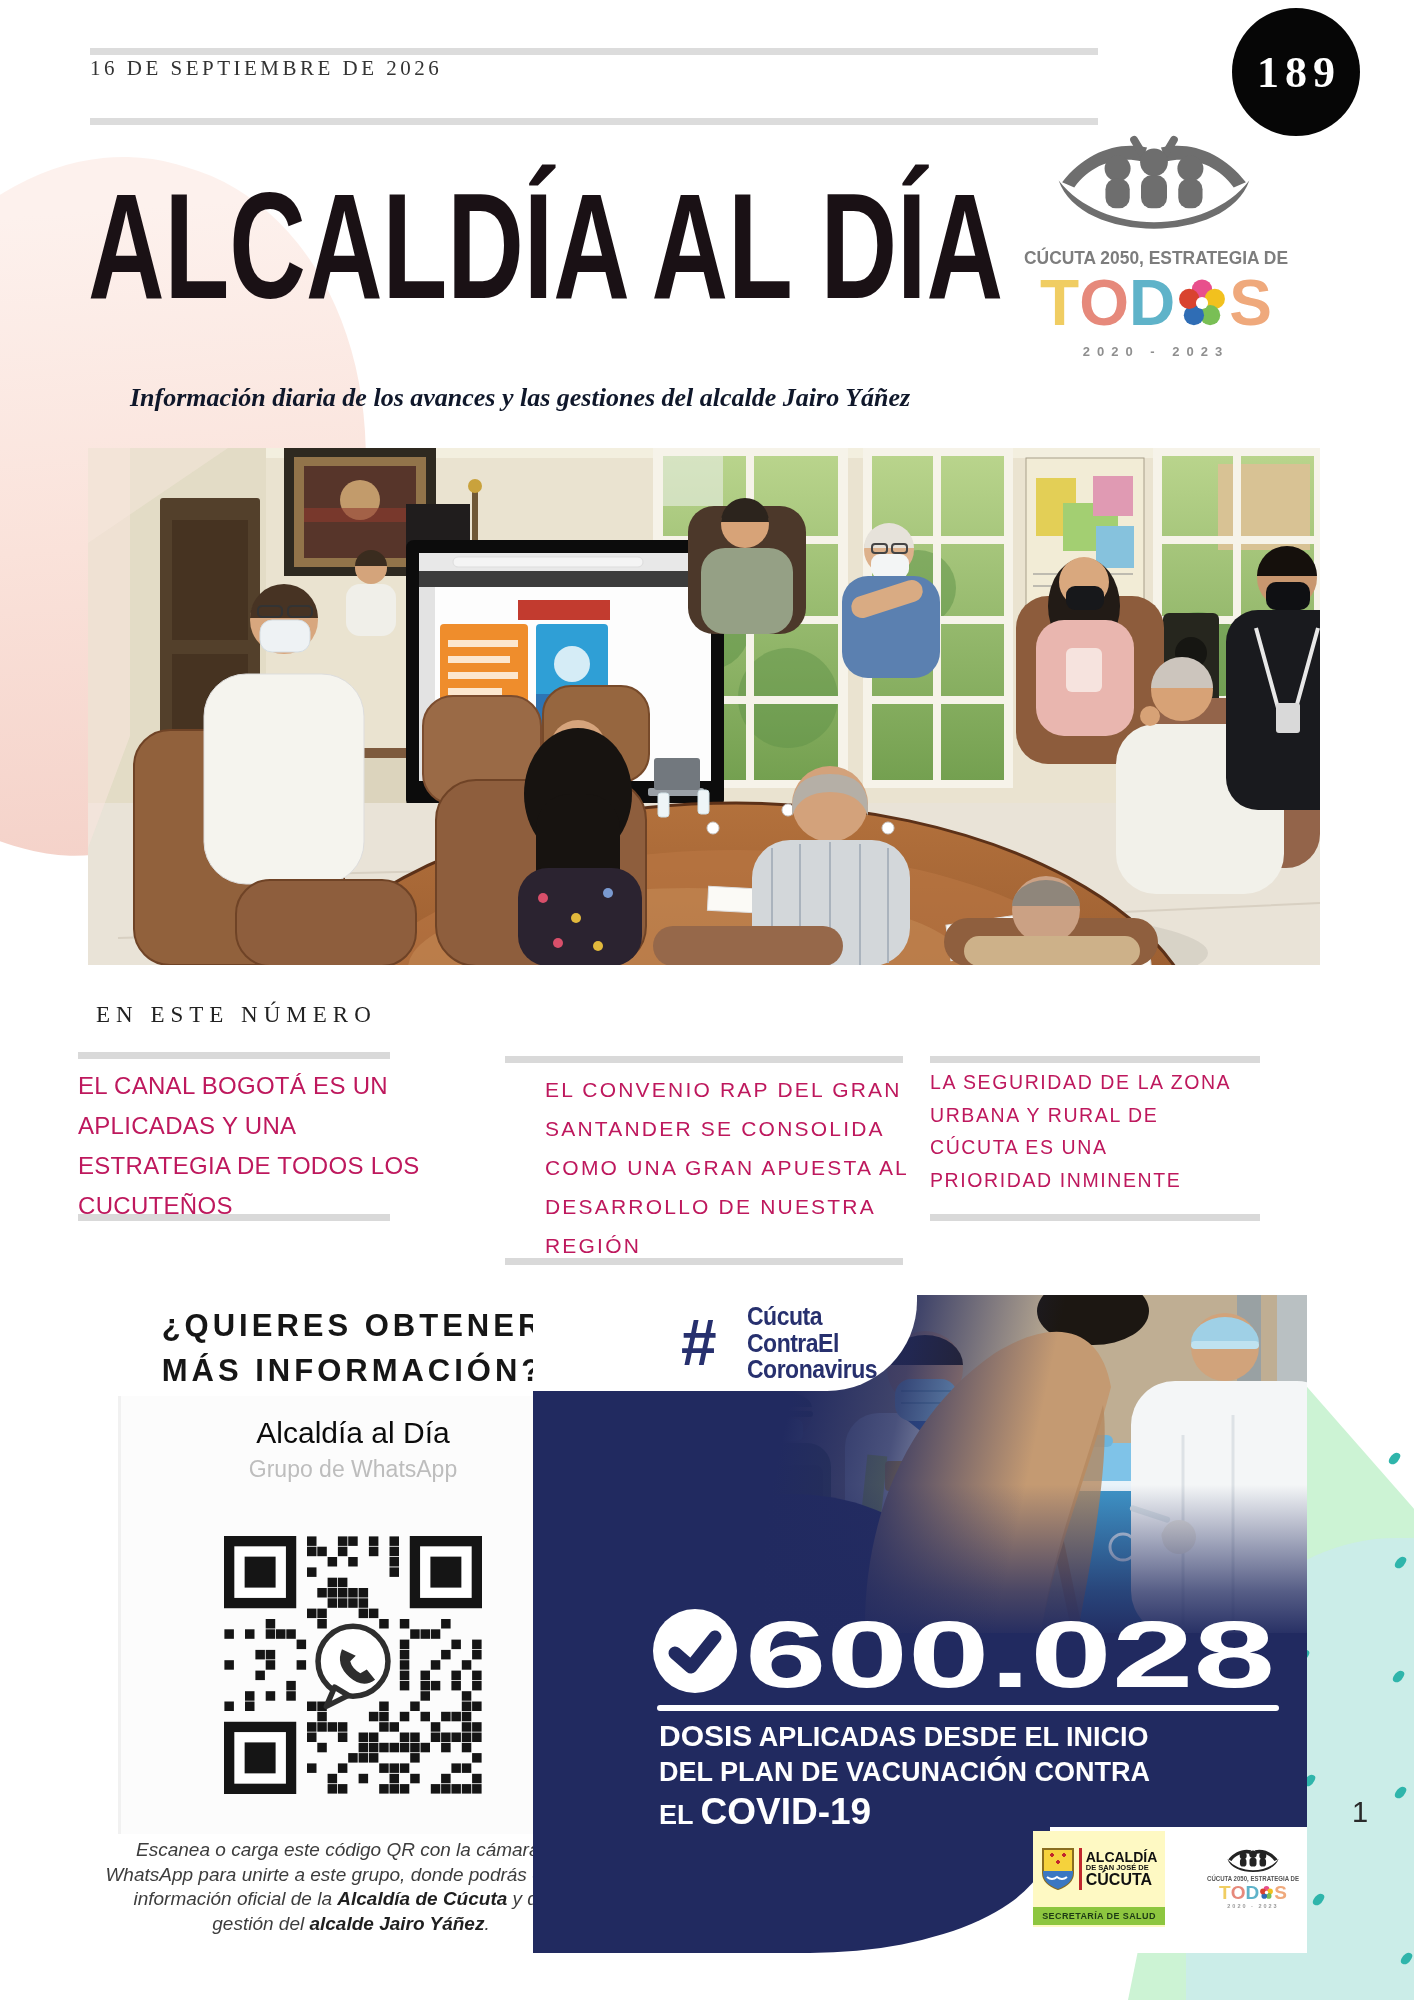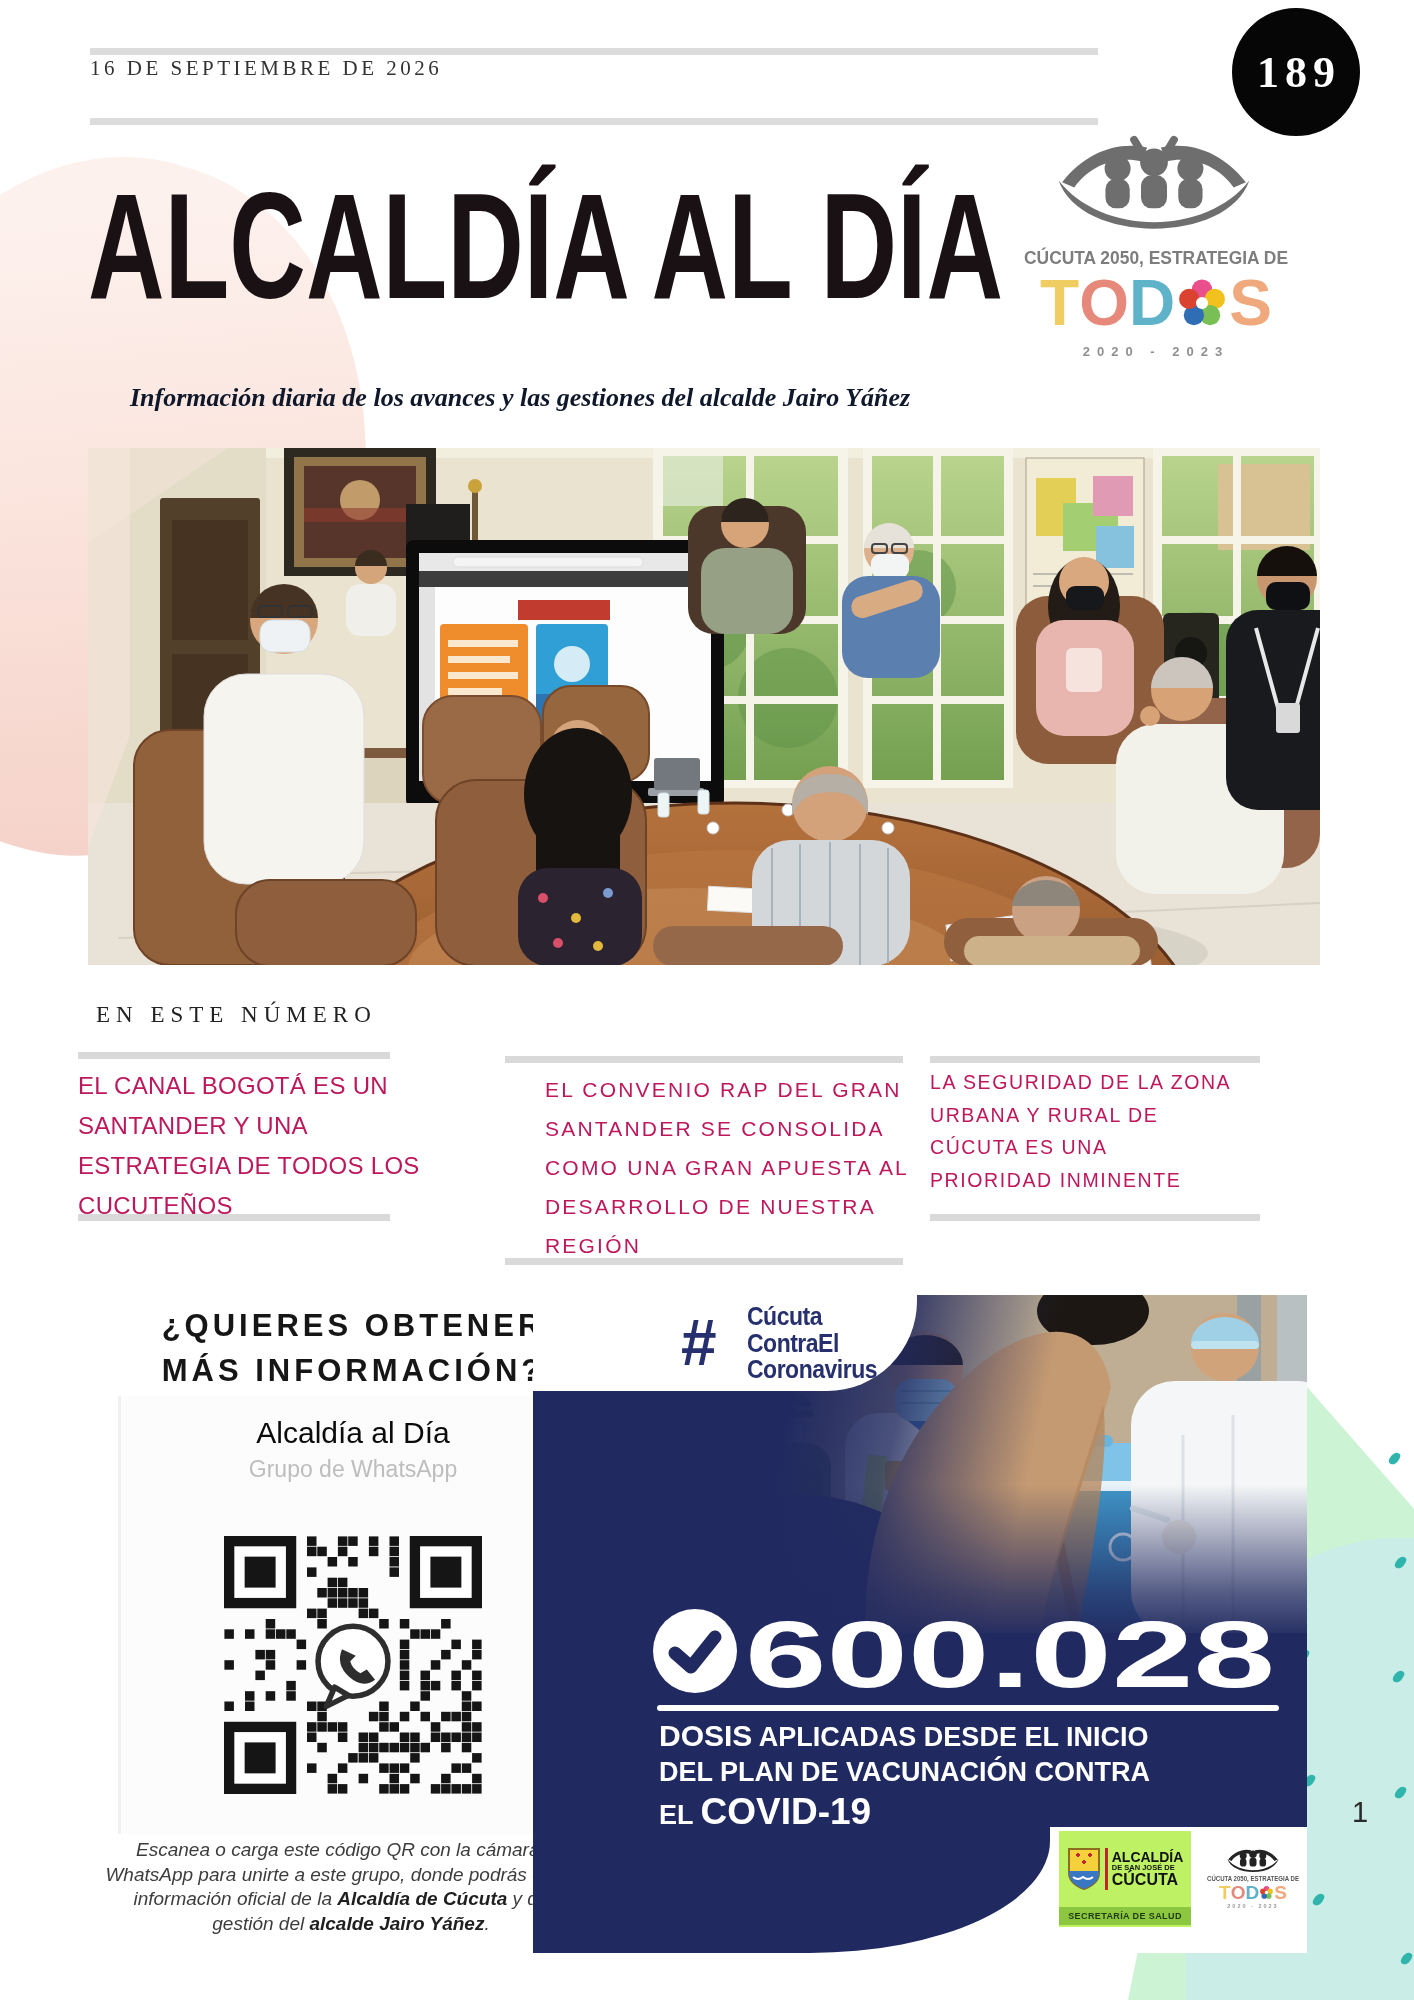--- a/index.html
+++ b/index.html
@@ -88,21 +88,21 @@
   .hash-lines{left:214px;top:9px;color:#27306e;font-weight:bold;font-size:23px;line-height:23.5px;
     letter-spacing:-.5px;transform:scaleY(1.12);transform-origin:top left;}
   .check-svg{left:118px;top:312px;}
   .count-svg{left:212px;top:300px;}
   .count-svg text{font-family:"Liberation Sans",sans-serif;font-weight:bold;fill:#ffffff;}
   .b-underline{left:124px;top:410px;width:622px;height:6px;background:#fff;border-radius:3px;}
   .stat{left:126px;color:#fff;font-weight:bold;white-space:nowrap;}
   .stat1{top:424px;font-size:27px;} .stat1 b{font-size:30px;}
   .stat2{top:462px;font-size:27px;}
   .stat3{top:496px;font-size:27px;} .stat3 b{font-size:37px;}
-  .crest-card{left:526px;top:536px;width:132px;height:96px;background:#bef264;}
+  .crest-card{left:500px;top:536px;width:132px;height:96px;background:#fef9c3;}
   .crest-top{display:flex;align-items:center;justify-content:center;height:76px;gap:4px;}
   .crest-bar{height:18px;background:#8dc63f;display:flex;align-items:center;justify-content:center;
     font-size:9px;font-weight:bold;letter-spacing:.4px;color:#1d3a14;}
   .crest-txt{line-height:1;color:#111;font-weight:bold;}
   .crest-txt .l1{font-size:14px;} .crest-txt .l2{font-size:7.5px;} .crest-txt .l3{font-size:16px;}
   .crest-div{width:3px;height:42px;background:#c0272d;}
   .todos-card{left:668px;top:532px;width:104px;height:100px;background:#fff;display:flex;
     flex-direction:column;align-items:center;justify-content:center;}
   .todos-card .figures-icon{color:#232323;}
   .mini-row{display:flex;align-items:center;}
@@ -361,21 +361,21 @@
     </svg>
     <div class="abs pink-wash"></div>
     <div class="abs pink-wash2"></div>
   </div>
 
   <div class="abs toc-head">EN ESTE NÚMERO</div>
 
   <div class="abs card-bar" style="left:78px;top:1052px;width:312px"></div>
   <div class="abs card card1">
     <div>EL CANAL BOGOTÁ  ES UN</div>
-    <div>SANTANDER Y UNA</div>
+    <div>APLICADAS Y UNA</div>
     <div>ESTRATEGIA DE TODOS LOS</div>
     <div>CUCUTEÑOS</div>
   </div>
   <div class="abs card-bar" style="left:78px;top:1214px;width:312px"></div>
 
   <div class="abs card-bar" style="left:505px;top:1056px;width:398px"></div>
   <div class="abs card card2">
     <div>EL CONVENIO RAP DEL GRAN</div>
     <div>SANTANDER SE CONSOLIDA</div>
     <div>COMO UNA GRAN APUESTA AL</div>

